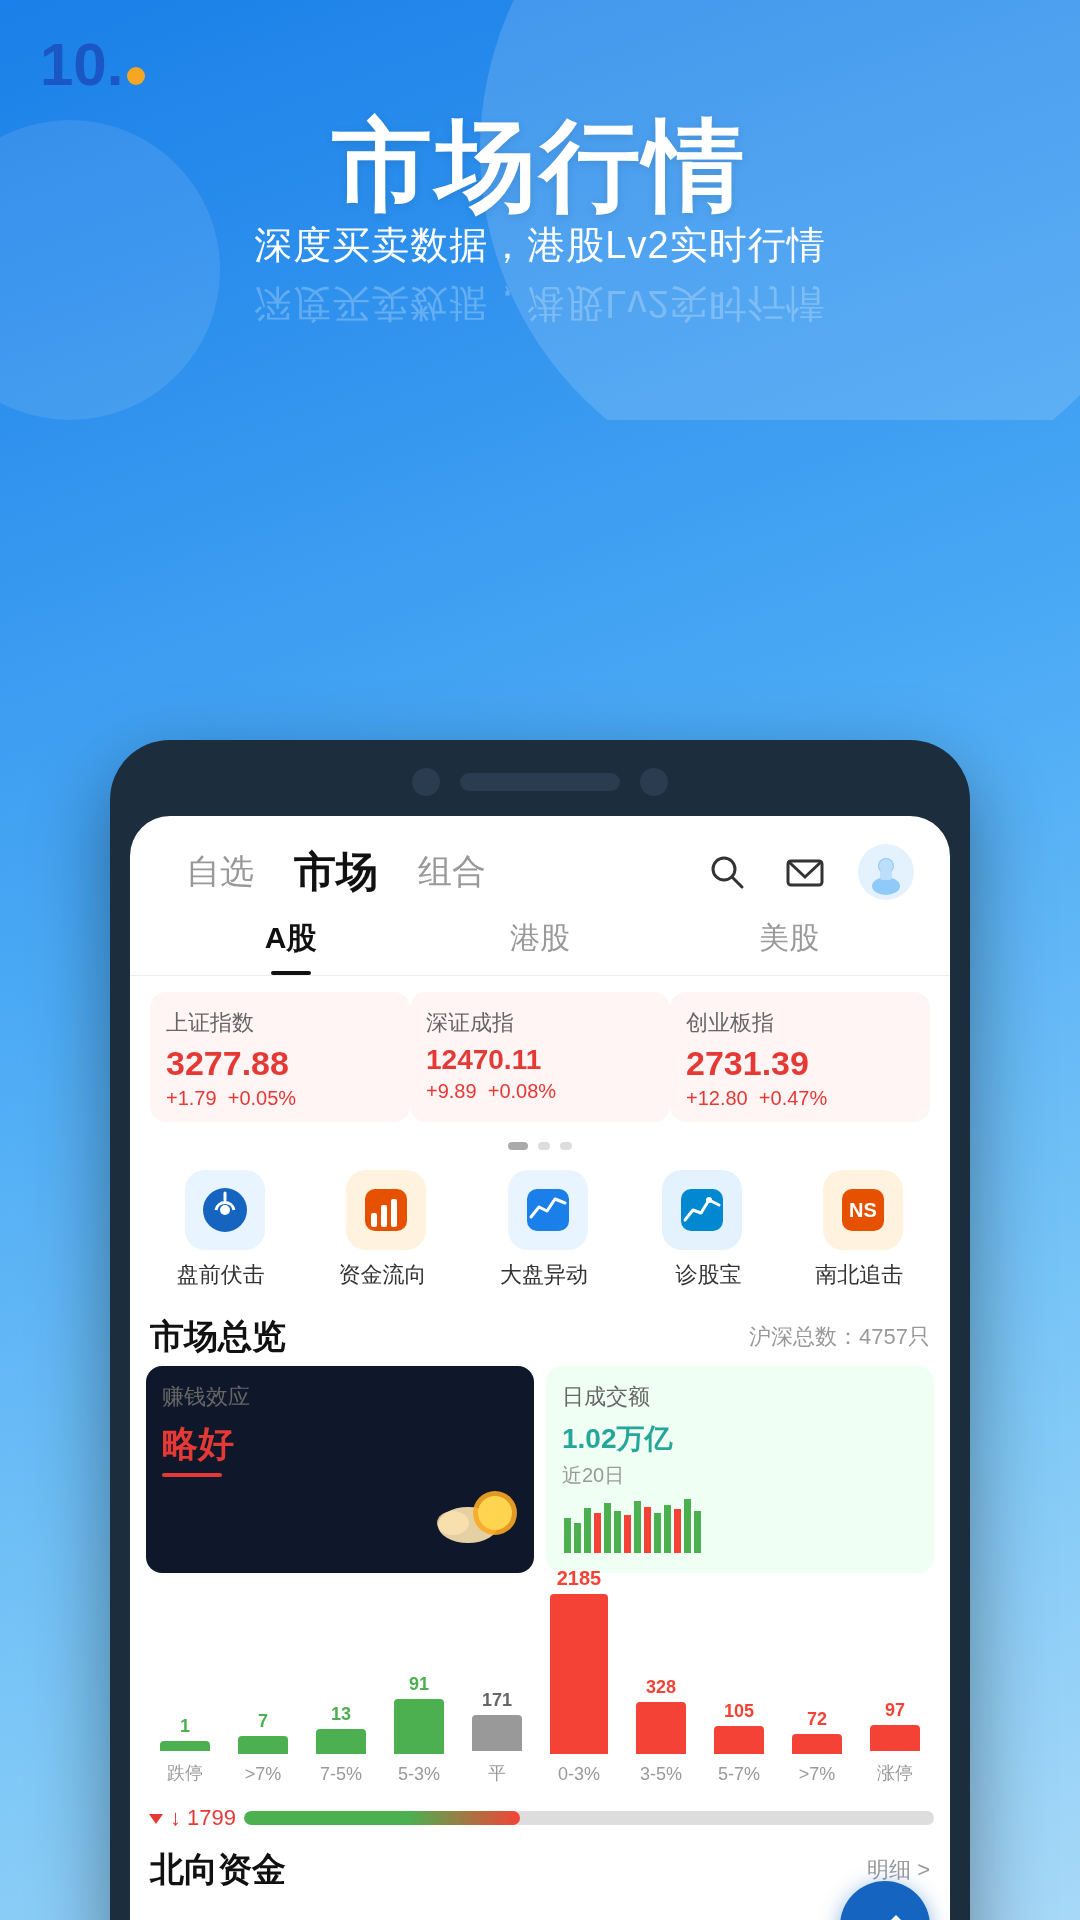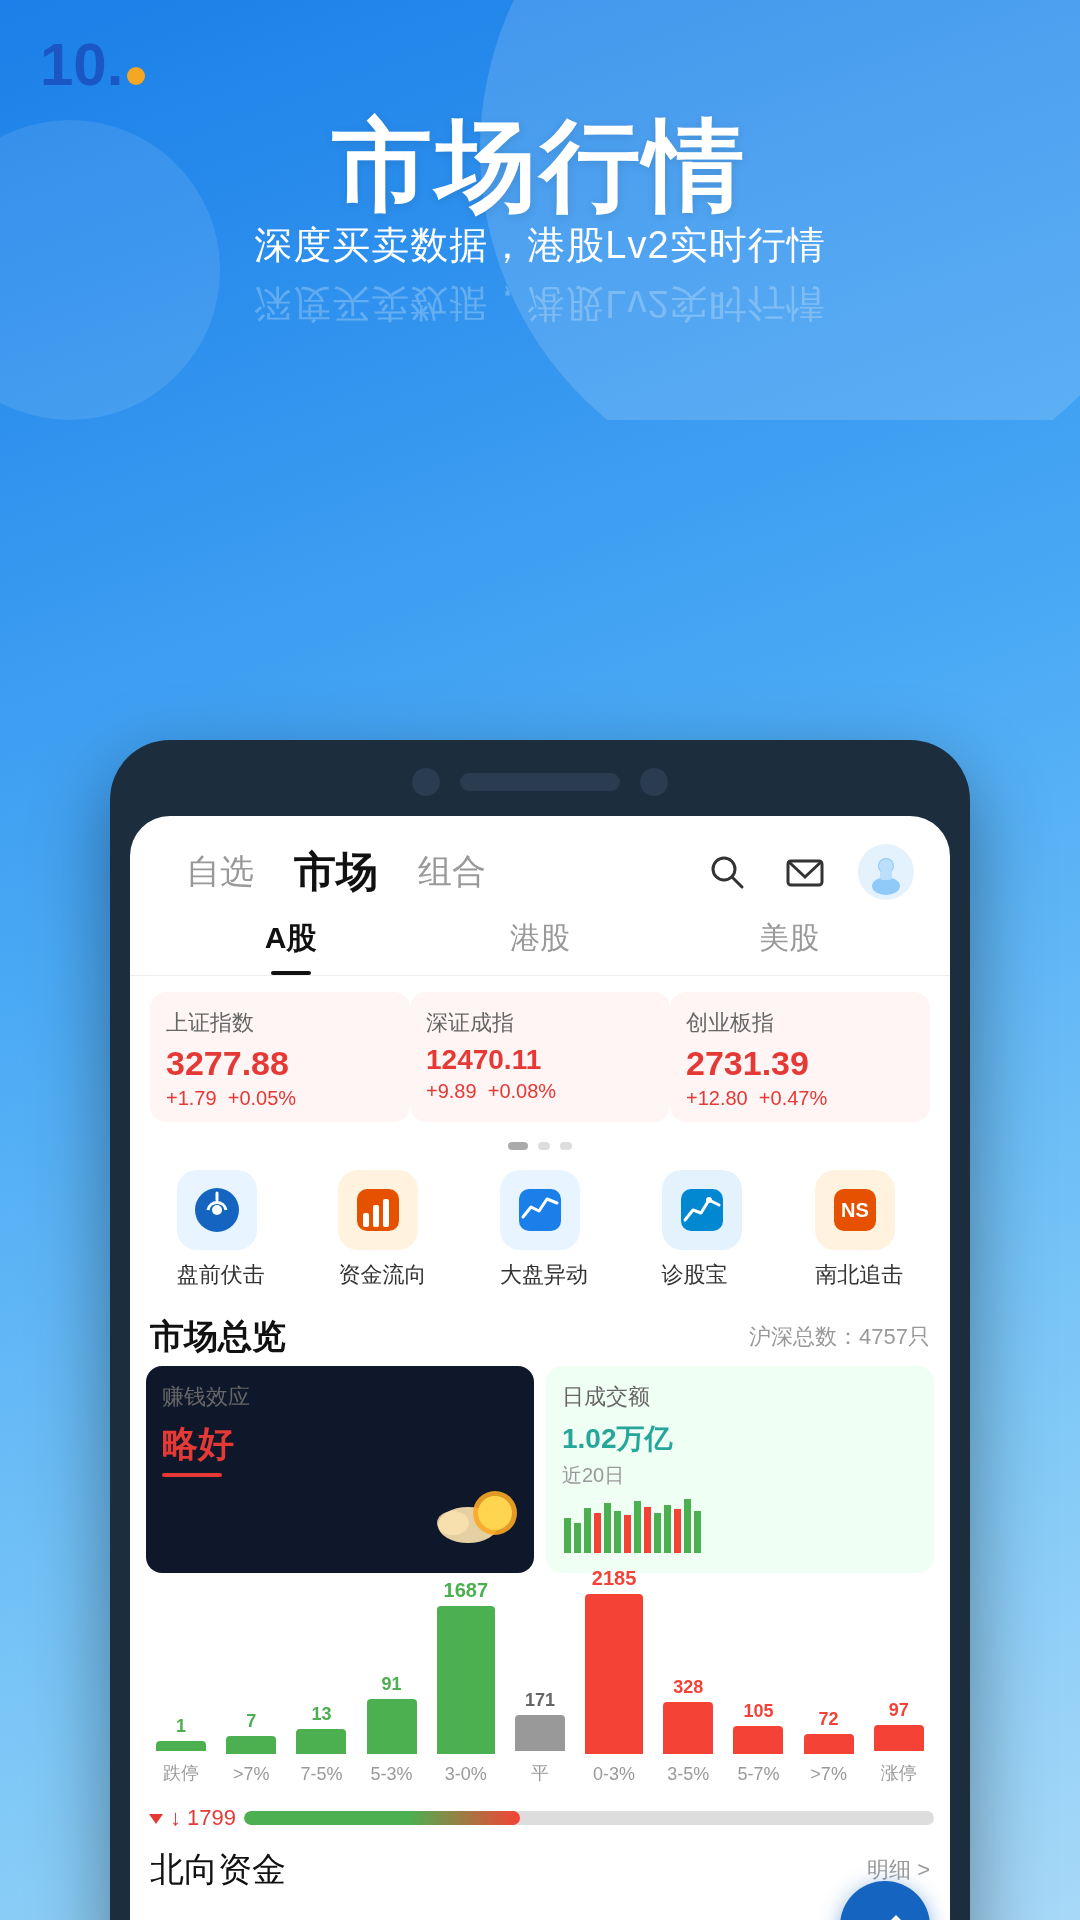--- a/index.html
+++ b/index.html
@@ -244,21 +244,21 @@
 
     
     .feature-icons {
       display: flex;
       padding: 16px 10px;
       justify-content: space-around;
     }
     .feature-item {
       display: flex;
       flex-direction: column;
-      align-items: flex-start;
+      align-items: flex-end;
       gap: 10px;
       cursor: pointer;
     }
     .feature-icon-bg {
       width: 80px;
       height: 80px;
       border-radius: 20px;
       display: flex;
       align-items: center;
       justify-content: center;
@@ -384,21 +384,21 @@
 
     
     .north-section {
       padding: 8px 20px;
       display: flex;
       align-items: center;
       justify-content: space-between;
     }
     .north-title {
       font-size: 34px;
-      font-weight: 400;
+      font-weight: 700;
       color: #111;
     }
     .more-link {
       font-size: 22px;
       color: #999;
       display: flex;
       align-items: center;
     }
 
     
@@ -655,25 +655,20 @@
             <div class="bar-rect" style="height:25px;background:#4caf50;"></div>
             <span class="bar-label-bottom">7-5%</span>
           </div>
 
           <div class="bar-col">
             <span class="bar-label-top" style="color:#4caf50;font-size:18px;">91</span>
             <div class="bar-rect" style="height:55px;background:#4caf50;"></div>
             <span class="bar-label-bottom">5-3%</span>
           </div>
 
-          <div class="bar-col">
-            <span class="bar-label-top" style="color:#4caf50;font-size:20px;font-weight:700;">1687</span>
-            <div class="bar-rect" style="height:148px;background:#4caf50;width:58px;"></div>
-            <span class="bar-label-bottom">3-0%</span>
-          </div>
 
           <div class="bar-col">
             <span class="bar-label-top" style="color:#666;font-size:18px;">171</span>
             <div class="bar-rect" style="height:36px;background:#999;"></div>
             <span class="bar-label-bottom">平</span>
           </div>
 
           <div class="bar-col">
             <span class="bar-label-top" style="color:#f44336;font-size:20px;font-weight:700;">2185</span>
             <div class="bar-rect" style="height:160px;background:#f44336;width:58px;"></div>

